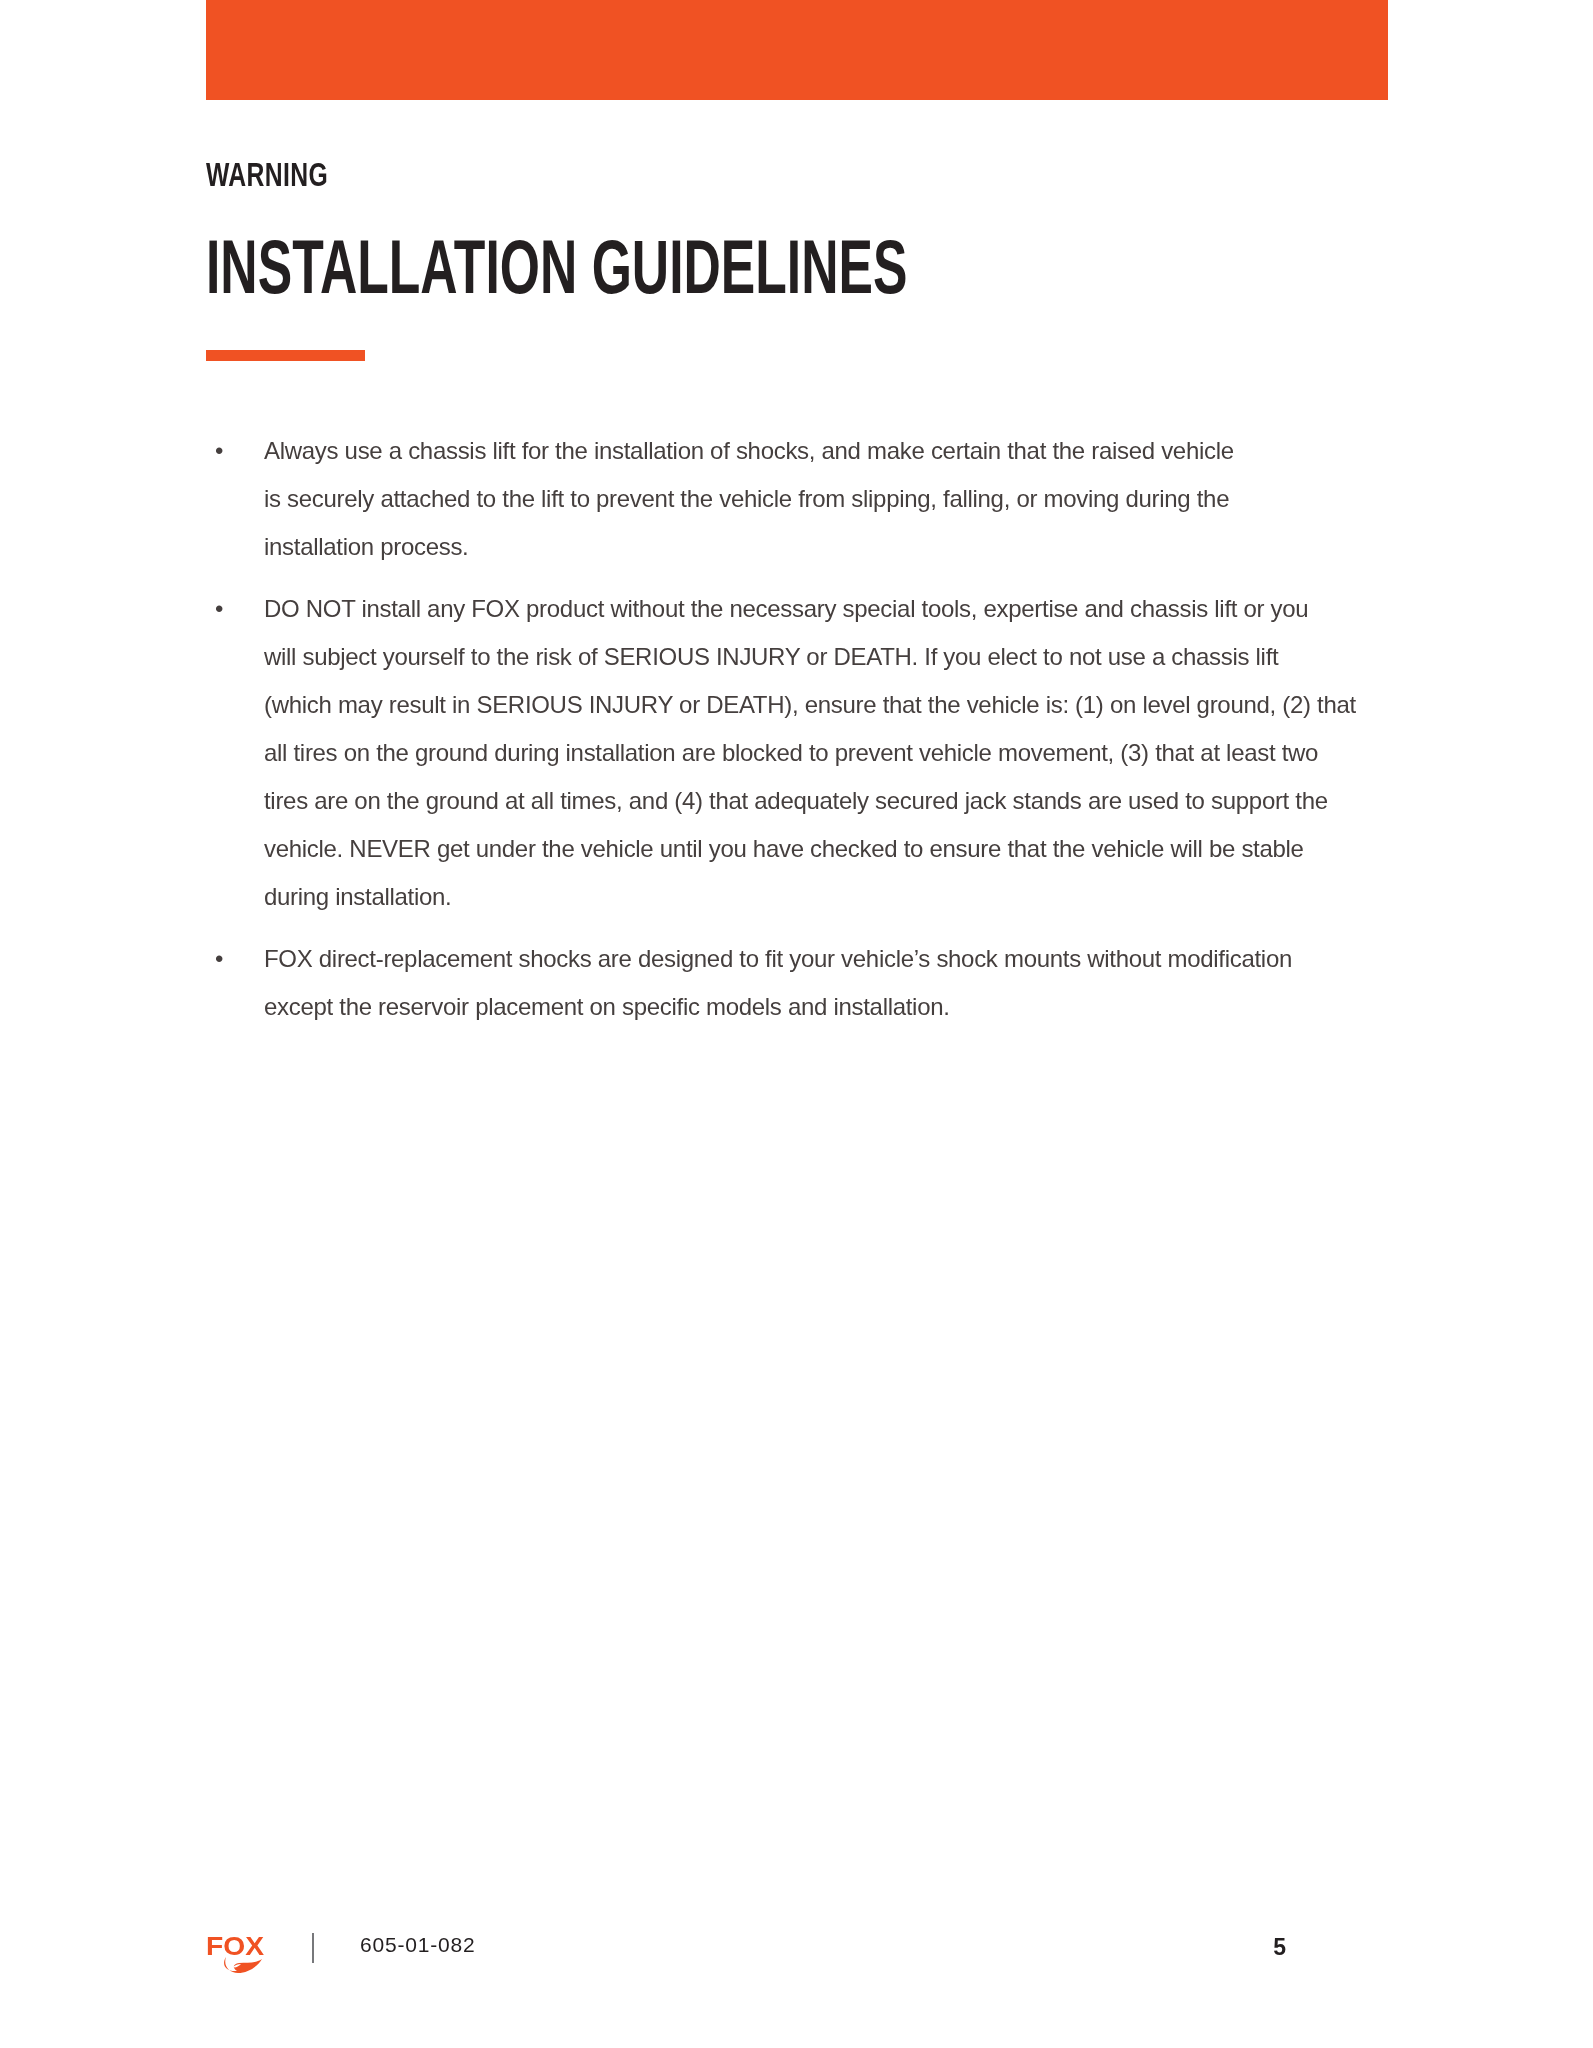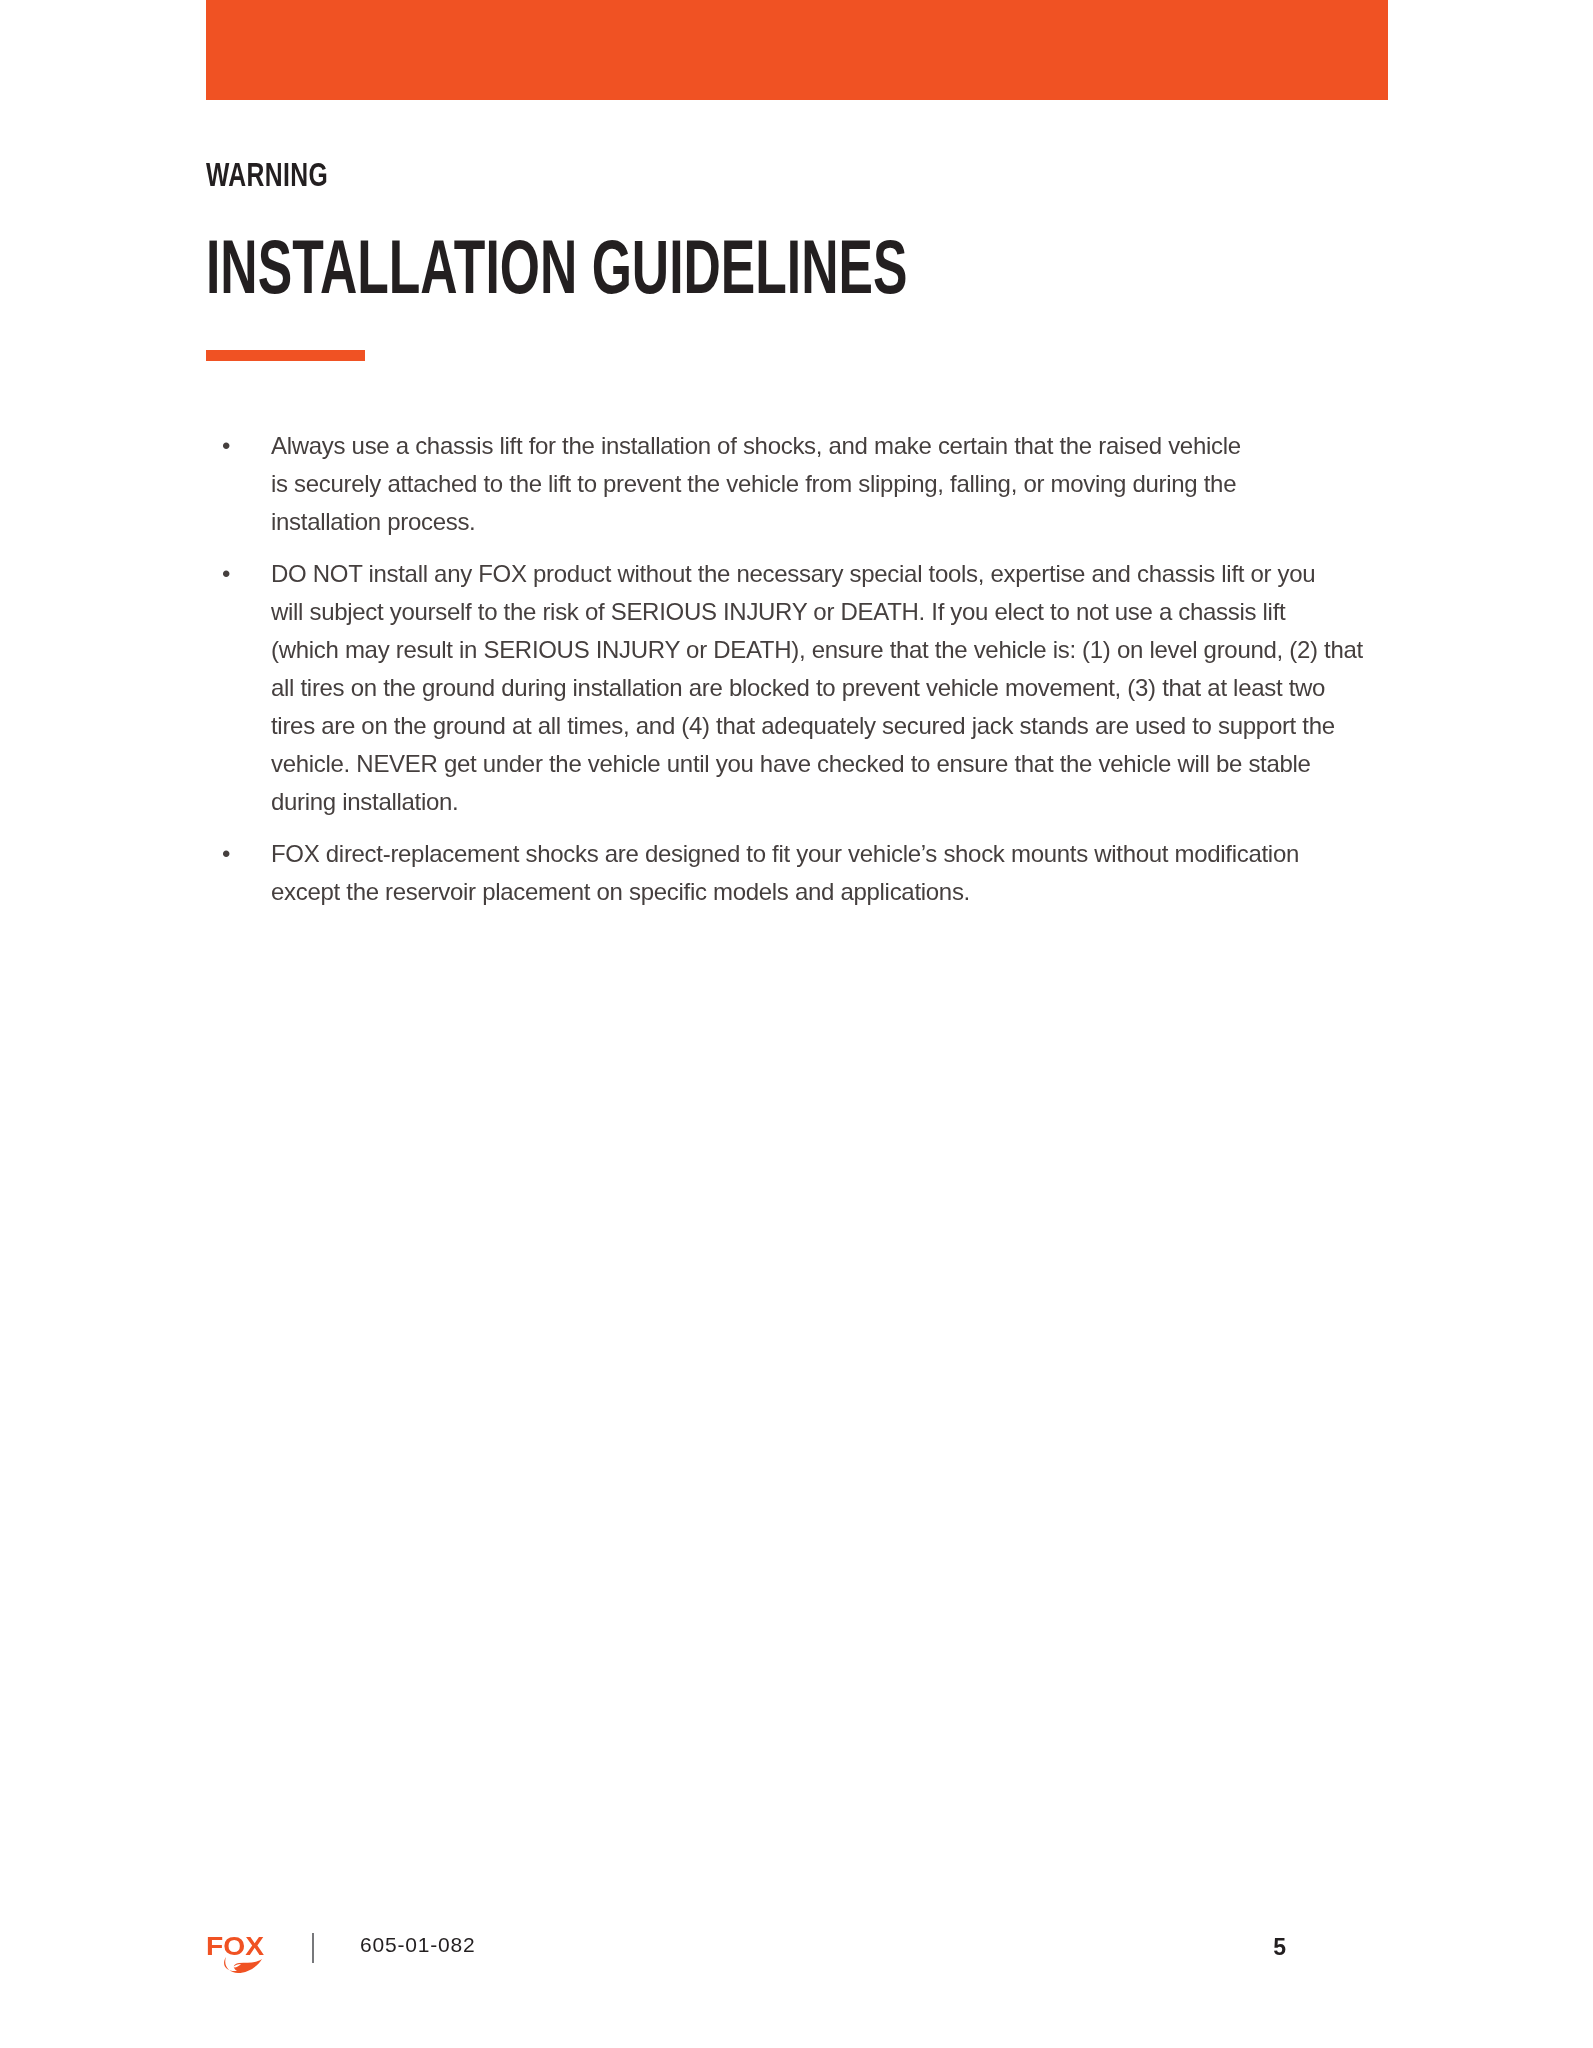--- a/index.html
+++ b/index.html
@@ -52,29 +52,29 @@
   .title-rule {
     position: absolute;
     left: 206px;
     top: 350px;
     width: 159px;
     height: 11px;
     background: #F05223;
   }
   .bullet-list {
     position: absolute;
-    left: 222px;
+    left: 215px;
     top: 427px;
     width: 1190px;
     margin: 0;
     padding: 0;
     list-style: none;
     color: #453F3E;
     font-size: 24px;
-    line-height: 38px;
+    line-height: 48px;
     letter-spacing: -0.3px;
   }
   .bullet-list li {
     position: relative;
     padding-left: 49px;
     margin: 0 0 14px 0;
   }
   .bullet-list li::before {
     content: "\2022";
     position: absolute;
@@ -143,21 +143,21 @@
       <span class="bullet-text">DO NOT install any FOX product without the necessary special tools, expertise and chassis lift or you
 will subject yourself to the risk of SERIOUS INJURY or DEATH. If you elect to not use a chassis lift
 (which may result in SERIOUS INJURY or DEATH), ensure that the vehicle is: (1) on level ground, (2) that
 all tires on the ground during installation are blocked to prevent vehicle movement, (3) that at least two
 tires are on the ground at all times, and (4) that adequately secured jack stands are used to support the
 vehicle. NEVER get under the vehicle until you have checked to ensure that the vehicle will be stable
 during installation.</span>
     </li>
     <li>
       <span class="bullet-text">FOX direct-replacement shocks are designed to fit your vehicle’s shock mounts without modification
-except the reservoir placement on specific models and applications.</span>
+except the reservoir placement on specific models and installation.</span>
     </li>
   </ul>
 
   <div class="footer-left">
     <svg class="fox-logo" viewBox="0 0 60 42" xmlns="http://www.w3.org/2000/svg">
       <text x="0" y="22" font-family="Liberation Sans, sans-serif" font-weight="bold" font-size="26" fill="#F05223" textLength="58" lengthAdjust="spacingAndGlyphs">FOX</text>
       <path d="M20,24 C15,32 20,39 31,38 C26,35 27,31 33,30 C41,29 48,31 56,26 C51,34 42,40 32,40 C23,40 17,33 20,24 Z" fill="#F05223"></path>
       <path d="M27,34 C29,32 32,31 35,31 C32,34 29,35 27,34 Z" fill="#ffffff"></path>
     </svg>
     <div class="footer-divider"></div>

